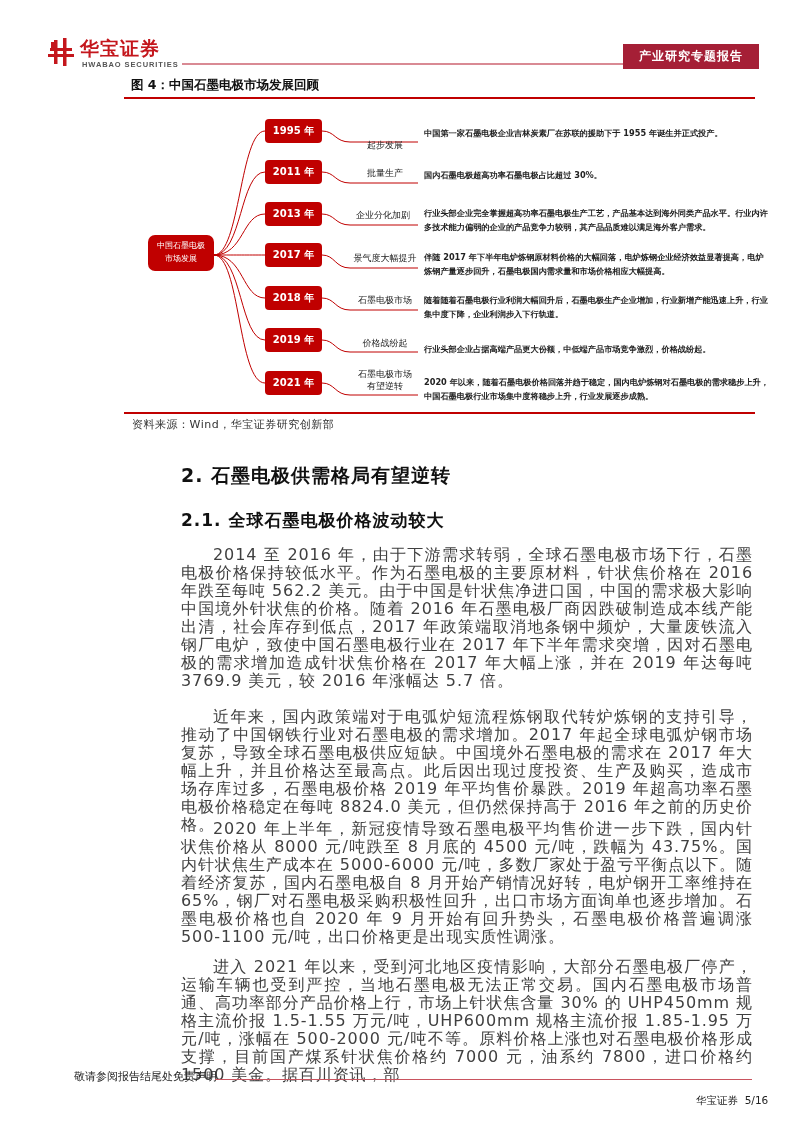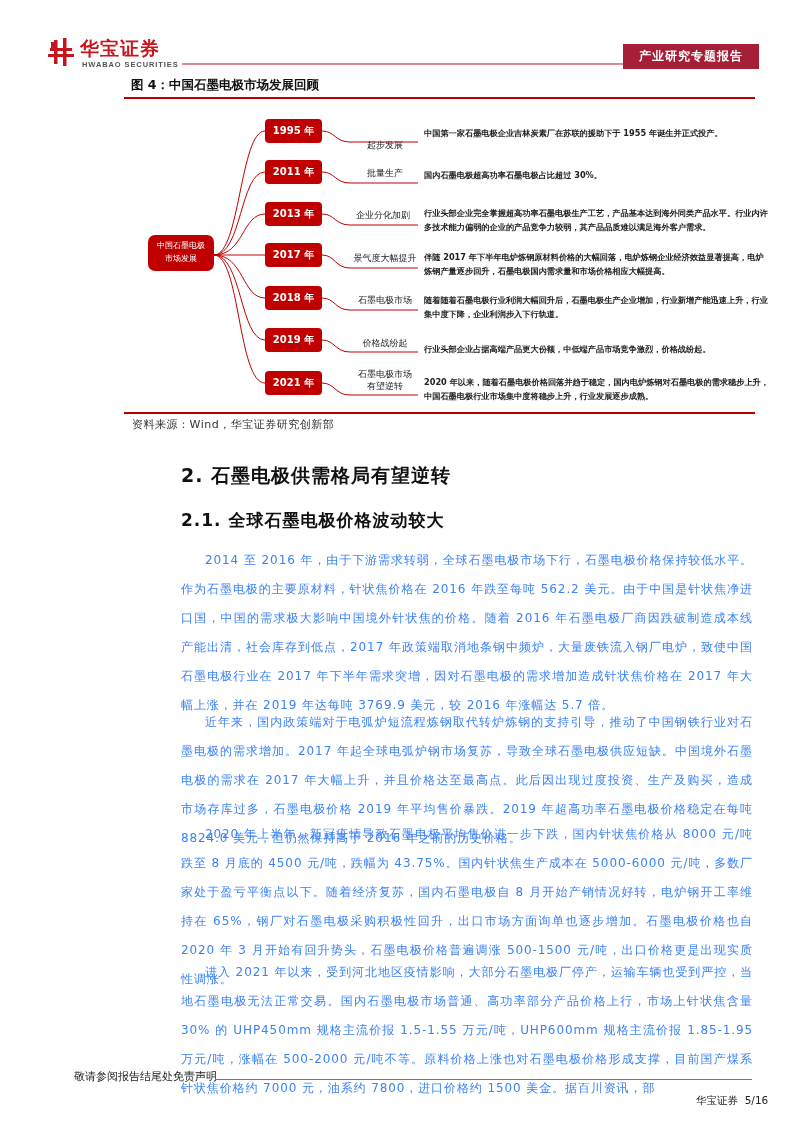--- a/index.html
+++ b/index.html
@@ -27,21 +27,21 @@
              font-size: 10px; font-weight: bold; display: flex; align-items: center; justify-content: center; }
   .mm-label { width: 110px; text-align: center; font-size: 9px; color: #222; line-height: 12px; }
   .mm-desc { left: 424px; width: 345px; font-size: 8.2px; color: #222; line-height: 14px; font-weight: bold; }
   svg.mm-lines { left: 0; top: 0; width: 793px; height: 420px; pointer-events: none; }
 
   
   .h2 { left: 181px; top: 463px; font-size: 19px; font-weight: bold; white-space: nowrap; letter-spacing: 1px; }
   .h3 { left: 181px; top: 509px; font-size: 17px; font-weight: bold; white-space: nowrap; letter-spacing: 1px; }
 
   
-  .para { left: 181px; width: 572px; font-size: 12px; line-height: 29px; color: #3b82f6;
+  .para { left: 181px; width: 572px; font-size: 16px; line-height: 18px; color: #404040;
           text-indent: 2em; text-align: justify; letter-spacing: 0.9px; }
 
   
   .footer-left { left: 38px; top: 1069px; font-size: 11px; color: #222; white-space: nowrap; margin-left: 36px; }
   .footer-line { left: 215px; top: 1079px; width: 537px; height: 1px; background: #c9545f; }
   .footer-right { left: 652px; top: 1094px; font-size: 10.5px; color: #222; white-space: nowrap; margin-left: 44px; }
 </style>
 </head>
 <body>
 
@@ -118,20 +118,20 @@
 <div class="abs mm-desc" style="top:375px">2020 年以来，随着石墨电极价格回落并趋于稳定，国内电炉炼钢对石墨电极的需求稳步上升，中国石墨电极行业市场集中度将稳步上升，行业发展逐步成熟。</div>
 
 <div class="abs fig-bottom-line"></div>
 <div class="abs source">资料来源：Wind，华宝证券研究创新部</div>
 
 <div class="abs h2">2. 石墨电极供需格局有望逆转</div>
 <div class="abs h3">2.1. 全球石墨电极价格波动较大</div>
 
 <div class="abs para" style="top:546px">2014 至 2016 年，由于下游需求转弱，全球石墨电极市场下行，石墨电极价格保持较低水平。作为石墨电极的主要原材料，针状焦价格在 2016 年跌至每吨 562.2 美元。由于中国是针状焦净进口国，中国的需求极大影响中国境外针状焦的价格。随着 2016 年石墨电极厂商因跌破制造成本线产能出清，社会库存到低点，2017 年政策端取消地条钢中频炉，大量废铁流入钢厂电炉，致使中国石墨电极行业在 2017 年下半年需求突增，因对石墨电极的需求增加造成针状焦价格在 2017 年大幅上涨，并在 2019 年达每吨 3769.9 美元，较 2016 年涨幅达 5.7 倍。</div>
 <div class="abs para" style="top:708px">近年来，国内政策端对于电弧炉短流程炼钢取代转炉炼钢的支持引导，推动了中国钢铁行业对石墨电极的需求增加。2017 年起全球电弧炉钢市场复苏，导致全球石墨电极供应短缺。中国境外石墨电极的需求在 2017 年大幅上升，并且价格达至最高点。此后因出现过度投资、生产及购买，造成市场存库过多，石墨电极价格 2019 年平均售价暴跌。2019 年超高功率石墨电极价格稳定在每吨 8824.0 美元，但仍然保持高于 2016 年之前的历史价格。</div>
-<div class="abs para" style="top:820px">2020 年上半年，新冠疫情导致石墨电极平均售价进一步下跌，国内针状焦价格从 8000 元/吨跌至 8 月底的 4500 元/吨，跌幅为 43.75%。国内针状焦生产成本在 5000-6000 元/吨，多数厂家处于盈亏平衡点以下。随着经济复苏，国内石墨电极自 8 月开始产销情况好转，电炉钢开工率维持在 65%，钢厂对石墨电极采购积极性回升，出口市场方面询单也逐步增加。石墨电极价格也自 2020 年 3 月开始有回升势头，石墨电极价格普遍调涨 500-1500 元/吨，出口价格更是出现实质性调涨。</div>
+<div class="abs para" style="top:820px">2020 年上半年，新冠疫情导致石墨电极平均售价进一步下跌，国内针状焦价格从 8000 元/吨跌至 8 月底的 4500 元/吨，跌幅为 43.75%。国内针状焦生产成本在 5000-6000 元/吨，多数厂家处于盈亏平衡点以下。随着经济复苏，国内石墨电极自 8 月开始产销情况好转，电炉钢开工率维持在 65%，钢厂对石墨电极采购积极性回升，出口市场方面询单也逐步增加。石墨电极价格也自 2020 年 9 月开始有回升势头，石墨电极价格普遍调涨 500-1100 元/吨，出口价格更是出现实质性调涨。</div>
 <div class="abs para" style="top:958px">进入 2021 年以来，受到河北地区疫情影响，大部分石墨电极厂停产，运输车辆也受到严控，当地石墨电极无法正常交易。国内石墨电极市场普通、高功率部分产品价格上行，市场上针状焦含量 30% 的 UHP450mm 规格主流价报 1.5-1.55 万元/吨，UHP600mm 规格主流价报 1.85-1.95 万元/吨，涨幅在 500-2000 元/吨不等。原料价格上涨也对石墨电极价格形成支撑，目前国产煤系针状焦价格约 7000 元，油系约 7800，进口价格约 1500 美金。据百川资讯，部</div>
 
 <div class="abs footer-left">敬请参阅报告结尾处免责声明</div>
 <div class="abs footer-line"></div>
 <div class="abs footer-right">
   <span>华宝证券</span>&nbsp;&nbsp;<span>5/16</span>
 </div>
 
 </body></html>

